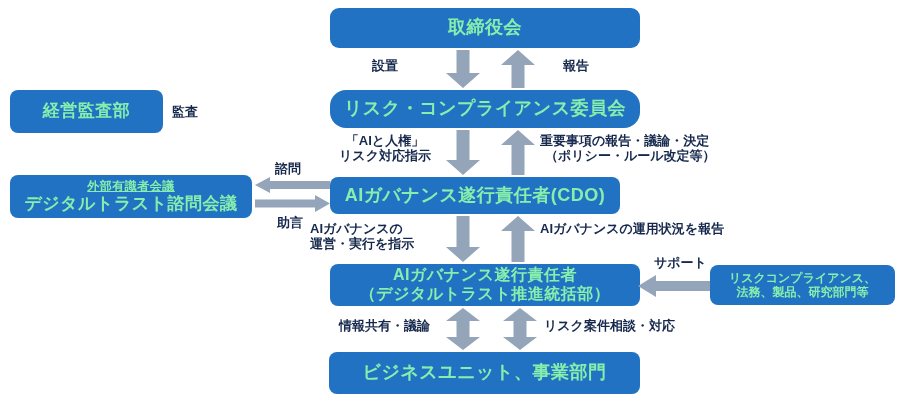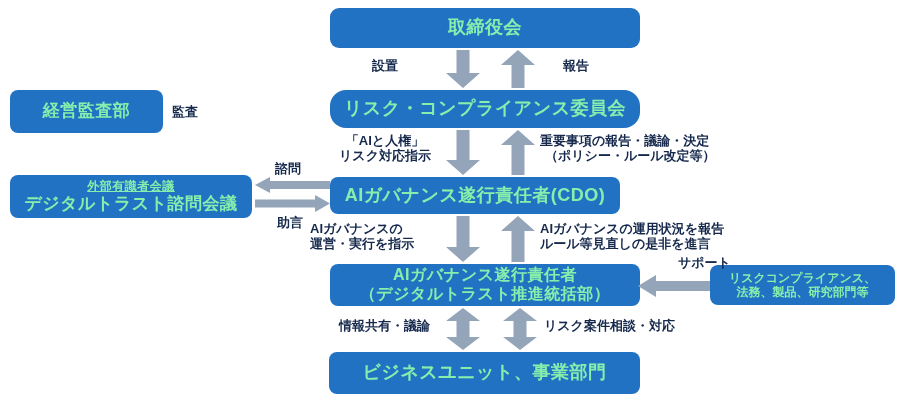--- a/index.html
+++ b/index.html
@@ -94,21 +94,20 @@
     <svg width="34" height="46" viewBox="0 0 34 46">
         <polygon points="17,0 34,15 23.5,15 23.5,46 10.5,46 10.5,15 0,15"></polygon>
       </svg>
   </div>
   <div class="lbl" style="left:310px;top:221px;">
     <span>AIガバナンスの</span><br>
     <span>運営・実行を指示</span>
   </div>
   <div class="lbl" style="left:540px;top:221px;">
     <span>AIガバナンスの運用状況を報告</span><br>
-    <span>ルール等見直しの是非を進言</span>
   </div>
 
   <div class="arrow" style="left:446px;top:308px;">
     <svg width="34" height="42" viewBox="0 0 34 42">
         <polygon points="17,0 34,13 23.5,13 23.5,29 34,29 17,42 0,29 10.5,29 10.5,13 0,13"></polygon>
       </svg>
   </div>
   <div class="arrow" style="left:503px;top:308px;">
     <svg width="34" height="42" viewBox="0 0 34 42">
         <polygon points="17,0 34,13 23.5,13 23.5,29 34,29 17,42 0,29 10.5,29 10.5,13 0,13"></polygon>
@@ -130,15 +129,15 @@
       </svg>
   </div>
   <div class="lbl" style="left:275px;top:161px;">諮問</div>
   <div class="lbl" style="left:277px;top:215px;">助言</div>
 
   <div class="arrow" style="left:638px;top:275px;">
     <svg width="72" height="22" viewBox="0 0 72 22">
         <polygon points="0,11 18,0 18,6 72,6 72,16 18,16 18,22"></polygon>
       </svg>
   </div>
-  <div class="lbl" style="left:678px;top:255px;font-family:Liberation Serif, serif;">サポート</div>
+  <div class="lbl" style="left:654px;top:255px;font-family:Liberation Serif, serif;">サポート</div>
 
 </div>
 
 </body></html>

